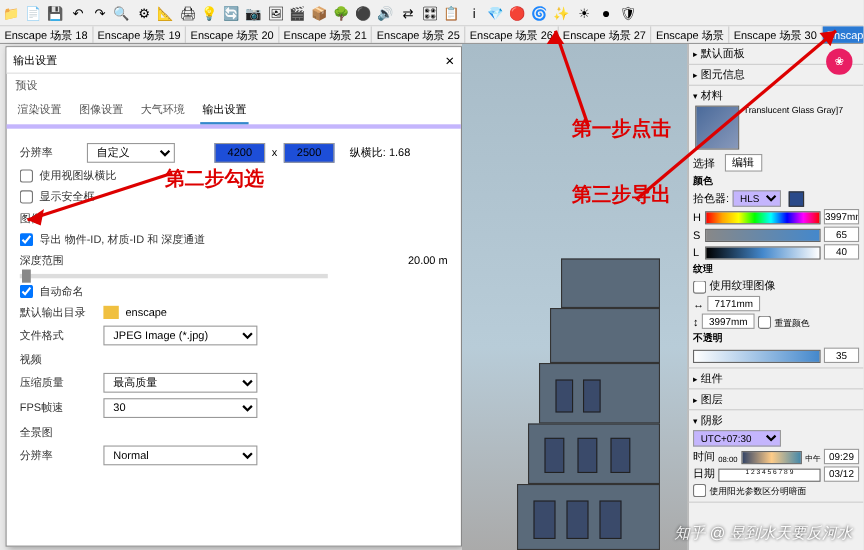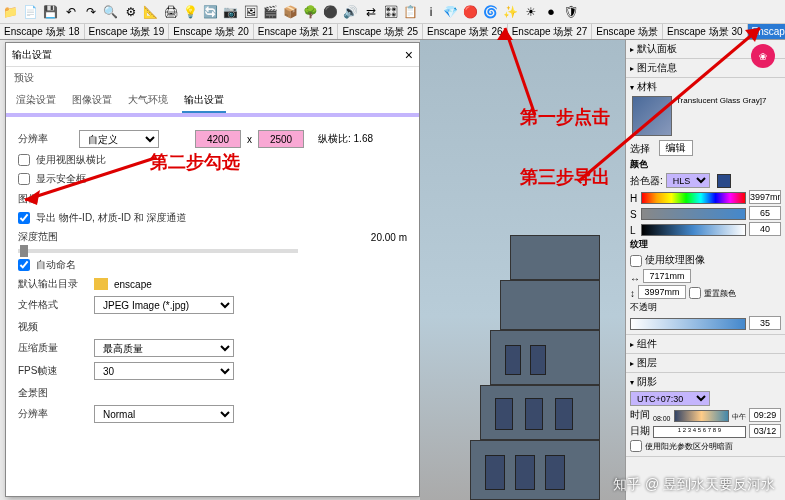--- a/index.html
+++ b/index.html
@@ -14,21 +14,21 @@
 .dlg-title { height:24px; background:#fff; border-bottom:1px solid #ddd; display:flex; align-items:center; padding:0 6px; }
 .dlg-title span:first-child { flex:1; }
 .dlg-head { padding:4px 8px; font-size:10px; color:#555; }
 .dlg-tabs { display:flex; border-bottom:4px solid #c4b5fd; padding:0 8px; gap:12px; }
 .dlg-tab { padding:4px 2px; color:#555; }
 .dlg-tab.active { border-bottom:2px solid #38c; color:#000; }
 .dlg-body { padding:8px 12px; }
 .row { display:flex; align-items:center; margin:5px 0; gap:6px; font-size:10px; }
 .row label { color:#333; }
 .sel { border:1px solid #999; padding:1px 4px; background:#fff; min-width:80px; height:18px; }
-.inp { border:1px solid #999; padding:1px 3px; background:#f9a8d4; width:46px; text-align:center; height:18px; }
+.inp { border:1px solid #999; padding:1px 3px; background:#1d4ed8; width:46px; text-align:center; height:18px; }
 .chk { width:12px; height:12px; }
 .sechead { font-size:10px; color:#333; margin:6px 0 2px; }
 .slider { width:280px; height:4px; background:#ddd; position:relative; margin:4px 0; }
 .slider::after { content:""; width:8px; height:12px; background:#888; position:absolute; left:2px; top:-4px; }
 .folder { width:14px; height:12px; background:#f0c040; display:inline-block; }
 
 .viewport { position:absolute; left:420px; top:40px; width:205px; height:460px; background:linear-gradient(#a8bcc8 0%,#b8ccd8 60%,#aaa 100%); overflow:hidden; }
 .building { position:absolute; bottom:0; left:10px; width:180px; height:280px; }
 .bldg-block { position:absolute; background:#5a6a7a; border:1px solid #333; }
 .win { position:absolute; background:#3a4a6a; border:1px solid #222; }
@@ -44,21 +44,21 @@
 .colorbar { flex:1; height:12px; border:1px solid #666; }
 .hue { background:linear-gradient(90deg,red,orange,yellow,lime,cyan,blue,magenta,red); }
 .sat { background:linear-gradient(90deg,#888,#48c); }
 .lit { background:linear-gradient(90deg,#000,#48c,#fff); }
 .opac { background:linear-gradient(90deg,#fff,#48c); }
 .sun { background:linear-gradient(90deg,#346,#fc8,#48a); }
 
 .anno { position:absolute; color:#d00; font-size:18px; font-weight:bold; pointer-events:none; }
 .arrow { position:absolute; pointer-events:none; }
 .logo-circle { width:24px; height:24px; background:#e91e63; border-radius:50%; display:flex; align-items:center; justify-content:center; color:#fff; position:absolute; right:10px; top:44px; }
-.watermark { position:absolute; right:10px; bottom:6px; color:#fff; font-size:14px; opacity:.85; text-shadow:0 0 3px #000; }
+.watermark { position:absolute; right:10px; bottom:6px; color:#fff; font-size:14px; opacity:.85; text-shadow:0 0 3px #000; font-style:italic; }
 </style>
 </head>
 <body>
 
 <div class="toolbar" id="tb">
     <div class="tb-icon">📁</div>
     <div class="tb-icon">📄</div>
     <div class="tb-icon">💾</div>
     <div class="tb-icon">↶</div>
     <div class="tb-icon">↷</div>
@@ -241,21 +241,21 @@
     <div class="minirow">
         <span>↔</span>
         <input class="mininp" style="width: 48px;" value="7171mm">
       </div>
     <div class="minirow">
         <span>↕</span>
         <input class="mininp" style="width: 48px;" value="3997mm">
         <input type="checkbox" class="chk" style="">
         <span style="font-size:8px">重置颜色</span>
       </div>
-    <div class="minirow" style="font-weight:normal">不透明</div>
+    <div class="minirow" style="font-weight:bold">不透明</div>
     <div class="minirow">
         <div class="colorbar opac"></div>
         <input class="mininp" value="35" style="">
       </div>
   </div>
   <div class="rp-sec">
       <div class="rp-head">
         <span class="rp-tri">▸</span>
         <span>组件</span>
       </div>

